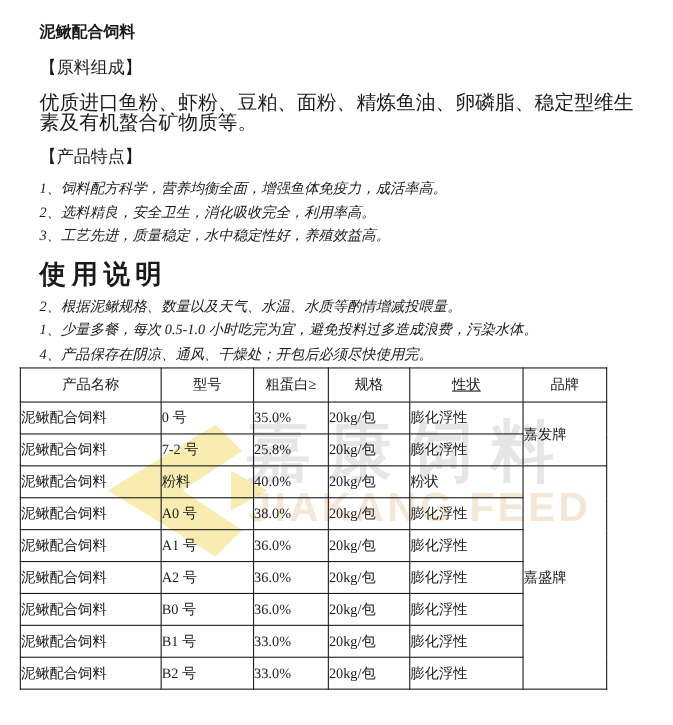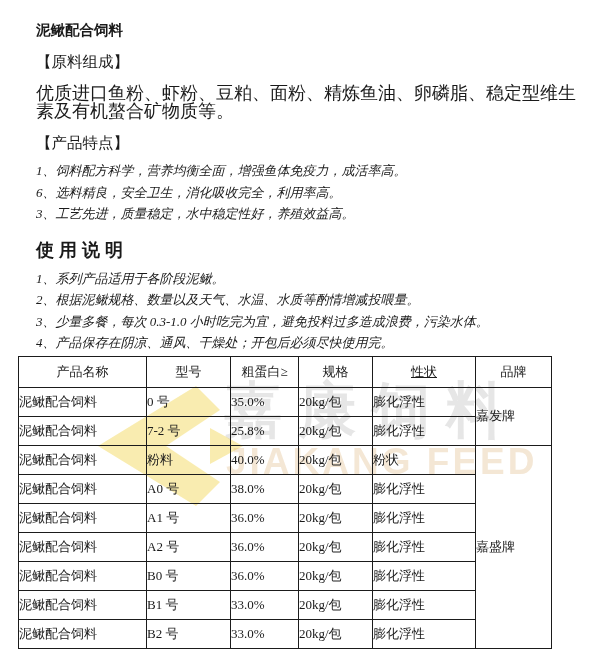--- a/index.html
+++ b/index.html
@@ -34,21 +34,21 @@
   }
   .bracket-heading{
     font-size:15.5px;font-weight:normal;line-height:20px;margin:13px 0 0 0;
   }
   .para{
     font-size:18px;line-height:18px;margin:12px 0 0 0;
   }
   .num-list{margin:7px 0 0 0;padding:0;list-style:none;}
   .num-list li{font-size:13px;line-height:21.5px;font-style:italic;}
   .usage-heading{
-    font-size:18px;font-weight:bold;letter-spacing:5px;
+    font-size:24px;font-weight:bold;letter-spacing:5px;
     line-height:22px;margin:14px 0 0 0;
   }
   .series-heading{
     font-size:14px;font-weight:bold;line-height:18px;margin:4px 0 0 0;
   }
   
   table.product-table{
     border-collapse:collapse;table-layout:fixed;
     margin:2px 0 0 -18px;
     width:527px;
@@ -87,29 +87,28 @@
   <div class="doc">
 
     <p class="doc-title">泥鳅配合饲料</p>
 
     <p class="bracket-heading">【原料组成】</p>
     <p class="para">优质进口鱼粉、虾粉、豆粕、面粉、精炼鱼油、卵磷脂、稳定型维生素及有机螯合矿物质等。</p>
 
     <p class="bracket-heading">【产品特点】</p>
     <ul class="num-list">
       <li>1、饲料配方科学，营养均衡全面，增强鱼体免疫力，成活率高。</li>
-      <li>6、选料精良，安全卫生，消化吸收完全，利用率高。</li>
+      <li>2、选料精良，安全卫生，消化吸收完全，利用率高。</li>
       <li>3、工艺先进，质量稳定，水中稳定性好，养殖效益高。</li>
     </ul>
 
     <p class="usage-heading">使用说明</p>
     <ul class="num-list">
-      <li>1、系列产品适用于各阶段泥鳅。</li>
       <li>2、根据泥鳅规格、数量以及天气、水温、水质等酌情增减投喂量。</li>
-      <li>3、少量多餐，每次 0.3-1.0 小时吃完为宜，避免投料过多造成浪费，污染水体。</li>
+      <li>1、少量多餐，每次 0.5-1.0 小时吃完为宜，避免投料过多造成浪费，污染水体。</li>
       <li>4、产品保存在阴凉、通风、干燥处；开包后必须尽快使用完。</li>
     </ul>
 
 
     <table class="product-table">
       <thead>
         <tr>
           <th class="col-name">产品名称</th>
           <th class="col-model">型号</th>
           <th class="col-protein">粗蛋白≥</th>

